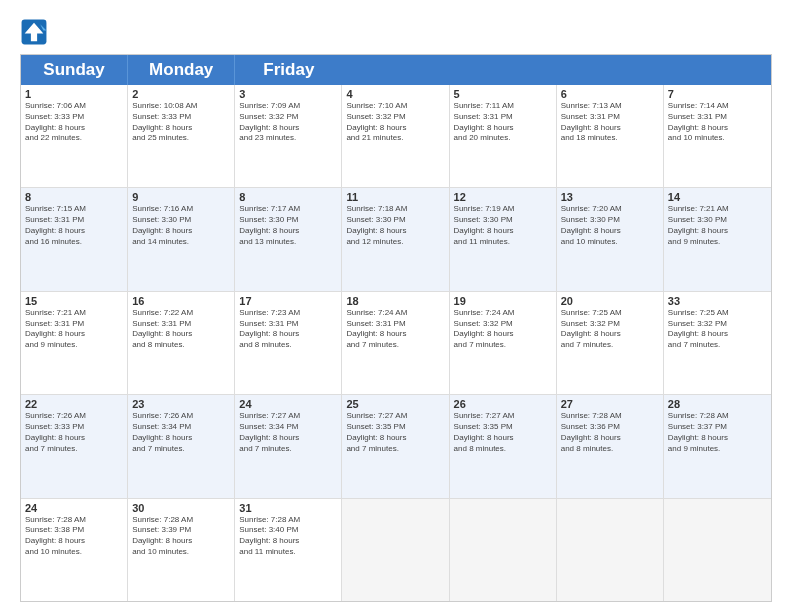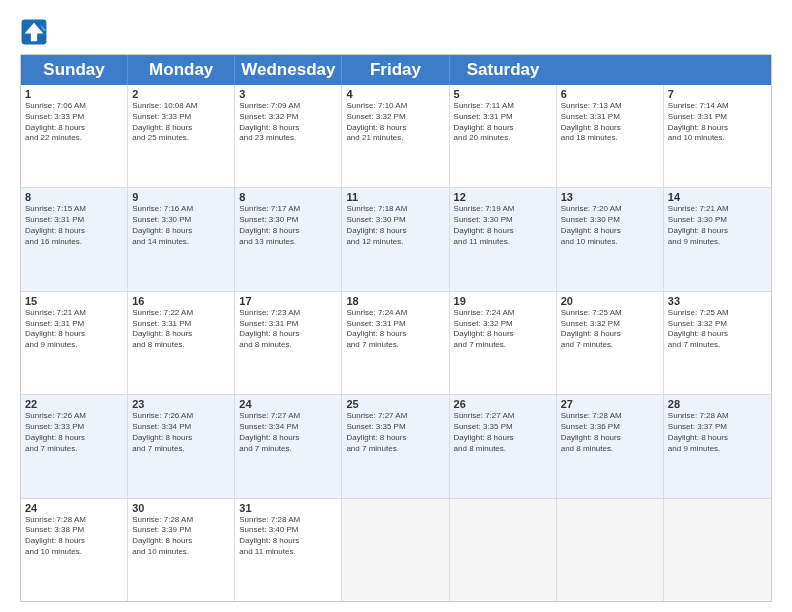--- a/index.html
+++ b/index.html
@@ -126,23 +126,21 @@
     <div class="title-section">
       <div class="calendar-title"></div>
       <div class="calendar-subtitle"></div>
     </div>
   </div>
 
   <div class="calendar">
     <div class="cal-header-row">
     <div class="cal-header-cell">Sunday</div>
         <div class="cal-header-cell">Monday</div>
-        <div class="cal-header-cell">Wednesday</div>
         <div class="cal-header-cell">Friday</div>
-        <div class="cal-header-cell">Saturday</div>
       </div>
     <div class="cal-body">
     <div class="cal-row">
           <div class="cal-cell">
             <span class="day-number">1</span>
             <span class="cell-line">Sunrise: 7:06 AM</span>
             <span class="cell-line">Sunset: 3:33 PM</span>
             <span class="cell-line">Daylight: 8 hours</span>
             <span class="cell-line">and 22 minutes.</span>
           </div>

